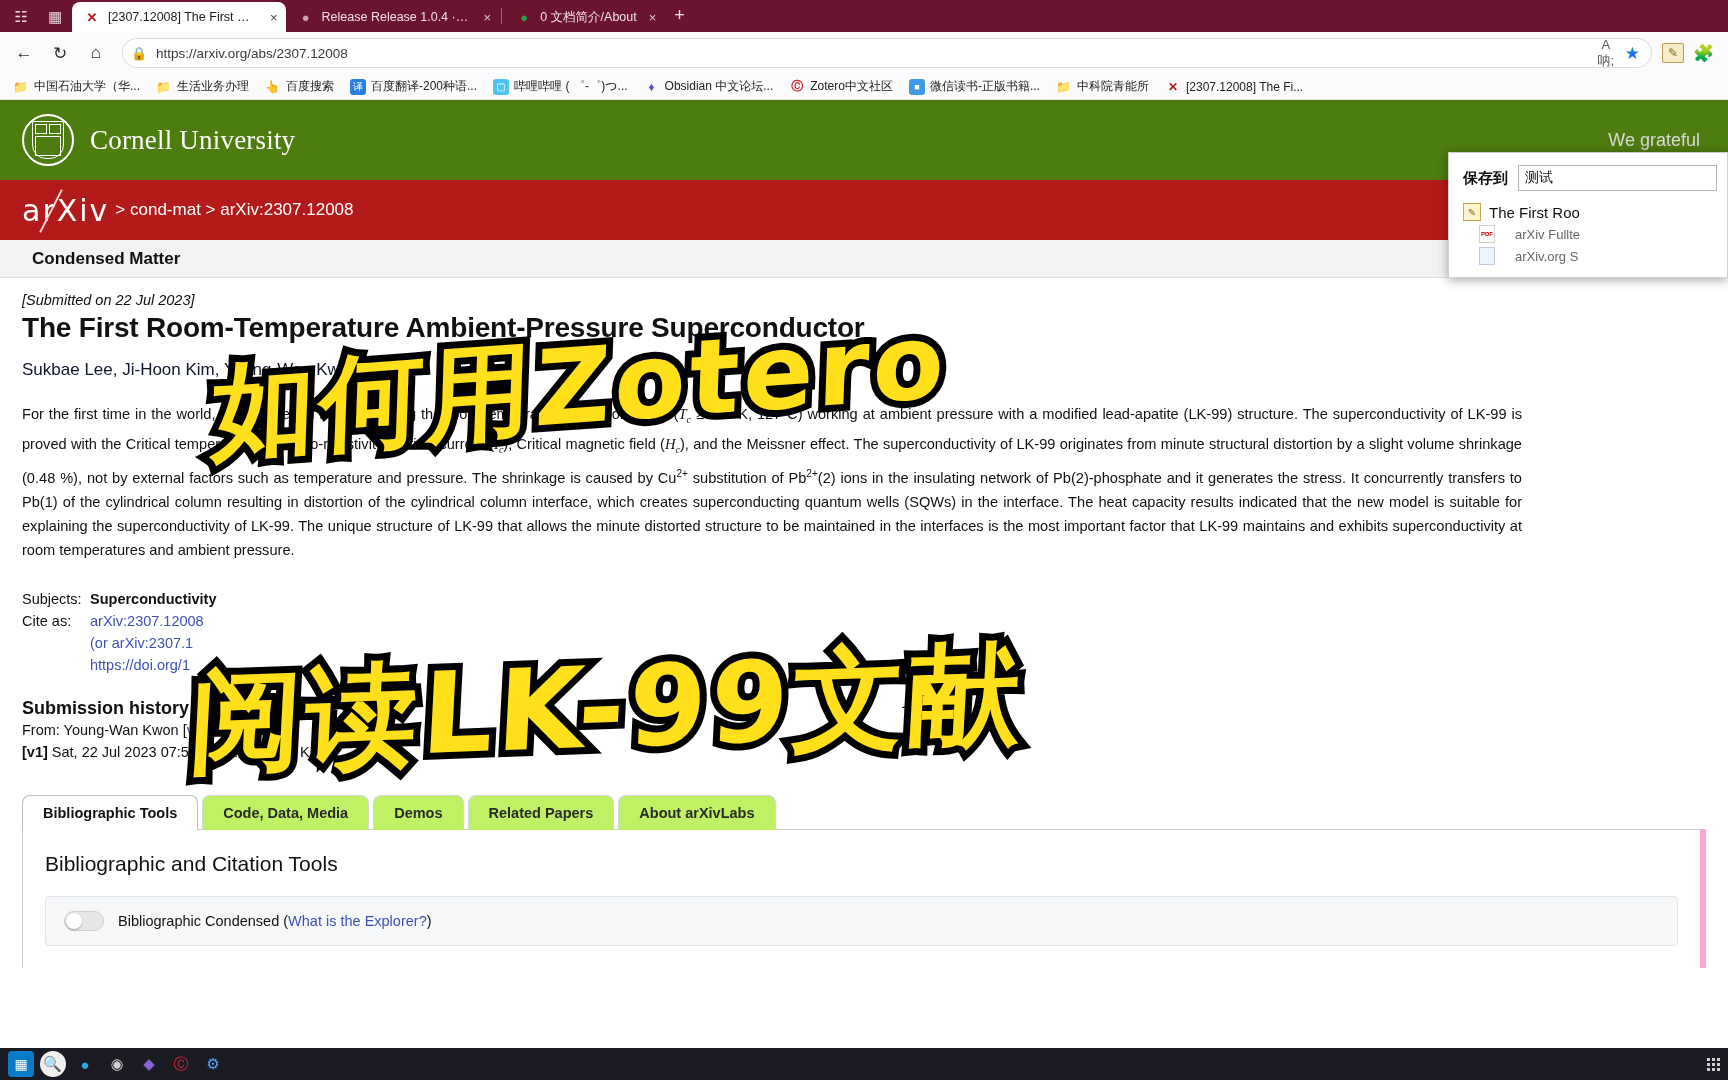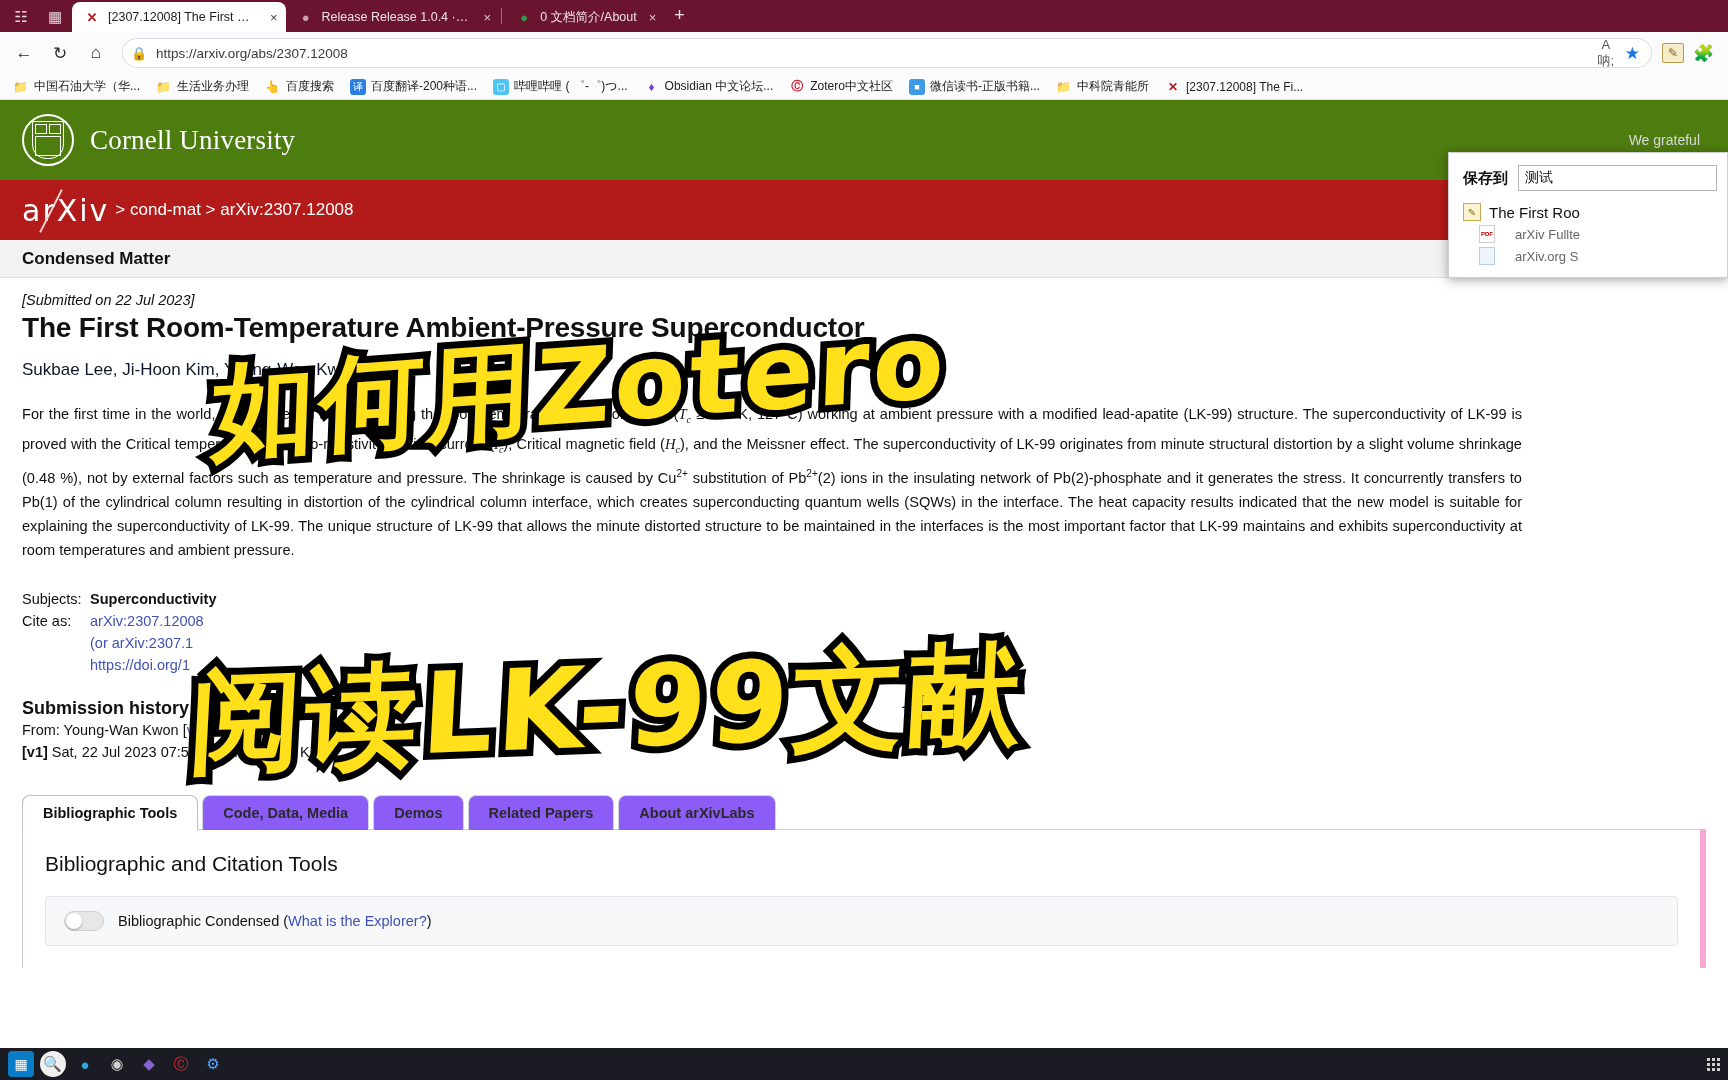--- a/index.html
+++ b/index.html
@@ -71,31 +71,31 @@
   .cornell-left { display:flex; align-items:center; gap: 16px; }
   .crest {
     width: 52px; height: 52px; border-radius: 50%;
     border: 2px solid #fff; display:flex;align-items:center;justify-content:center;
   }
   .crest-inner { width: 32px; height: 38px; border: 1.5px solid #fff; border-radius: 2px 2px 14px 14px; display:flex;flex-direction:column;gap:2px;padding:2px;}
   .crest-row { display:flex; gap:2px; height: 10px;}
   .crest-cell { flex:1; border:1px solid #fff; }
   .crest-bot { flex:1; border:1px solid #fff; }
   .cornell-name { color:#fff; font-family:"Liberation Serif", serif; font-size: 27px; letter-spacing:.2px;}
-  .grateful { color:#d9d9d9; font-size: 14px; padding-right: 6px;}
+  .grateful { color:#d9d9d9; font-size: 18px; padding-right: 6px;}
 
   .arxiv-bar { background: #b31b1b; height: 60px; display:flex; align-items:center; padding: 0 22px; gap: 6px;}
   .arxiv-logo { position: relative; color:#fff; font-size: 30px; letter-spacing: 2px; font-family:"DejaVu Sans", sans-serif;}
   .arxiv-logo .slash {
     position:absolute; left: 28px; top: -6px; width: 2px; height: 48px;
     background: #f2d6d6; transform: rotate(27deg);
   }
   .breadcrumb { color:#fff; font-size: 17px; }
 
-  .subjbar { background: #f2f2f2; border-bottom: 1px solid #ddd; height: 38px; display:flex; align-items:center; padding: 0 22px;}
+  .subjbar { background: #f2f2f2; border-bottom: 1px solid #ddd; height: 38px; display:flex; align-items:center; padding: 0 32px;}
   .subjbar h1 { font-size: 17px; font-weight: bold; color:#111; }
 
   .content { padding: 14px 22px 0 22px; }
   .submitted { font-style: italic; font-size: 14.5px; color:#111; }
   .ptitle { font-size: 28px; font-weight: bold; color:#111; margin-top: 4px; letter-spacing:-.2px;}
   .authors { font-size: 17px; color:#0f172a; margin-top: 16px; }
   .abstract {
     margin-top: 22px; font-size: 14.6px; line-height: 24px; color: #111; text-align: justify;
     max-width: 1500px;
   }
@@ -109,21 +109,21 @@
   .meta-val b { font-weight: bold; }
   .meta-val a, .link { color: #3f51b5; text-decoration: none; }
 
   .subhist { margin-top: 22px; }
   .subhist h2 { font-size: 18px; font-weight: bold; color:#111;}
   .subhist p { font-size: 14.5px; line-height: 22px; color: #111; }
 
   .tabs-wrap { margin-top: 32px; }
   .atabs { display:flex; align-items:flex-end; gap: 4px; }
   .atab {
-    background: #8b5cf6; border: 1px solid #d2d7dd; border-bottom: none;
+    background: #bef264; border: 1px solid #d2d7dd; border-bottom: none;
     border-radius: 8px 8px 0 0; padding: 9px 20px; font-size: 14.5px; color:#2a2a2a;
     font-weight: bold;
   }
   .atab.active { background:#fff; border-color:#b8bfc7; color:#111; position:relative; z-index:2;}
   .tabpanel { border-top: 1px solid #c9ced4; border-left:1px solid #c9ced4; border-right:6px solid #f9a8d4; margin-top:-1px; padding: 22px; min-height: 120px;}
   .tabpanel h3 { font-size: 21px; font-weight: normal; color:#111;}
   .tool-card {
     margin-top: 20px; background: #f7f8fa; border: 1px solid #e2e5e9; border-radius: 4px;
     padding: 14px 18px; display:flex; align-items:center; gap: 14px;
   }

